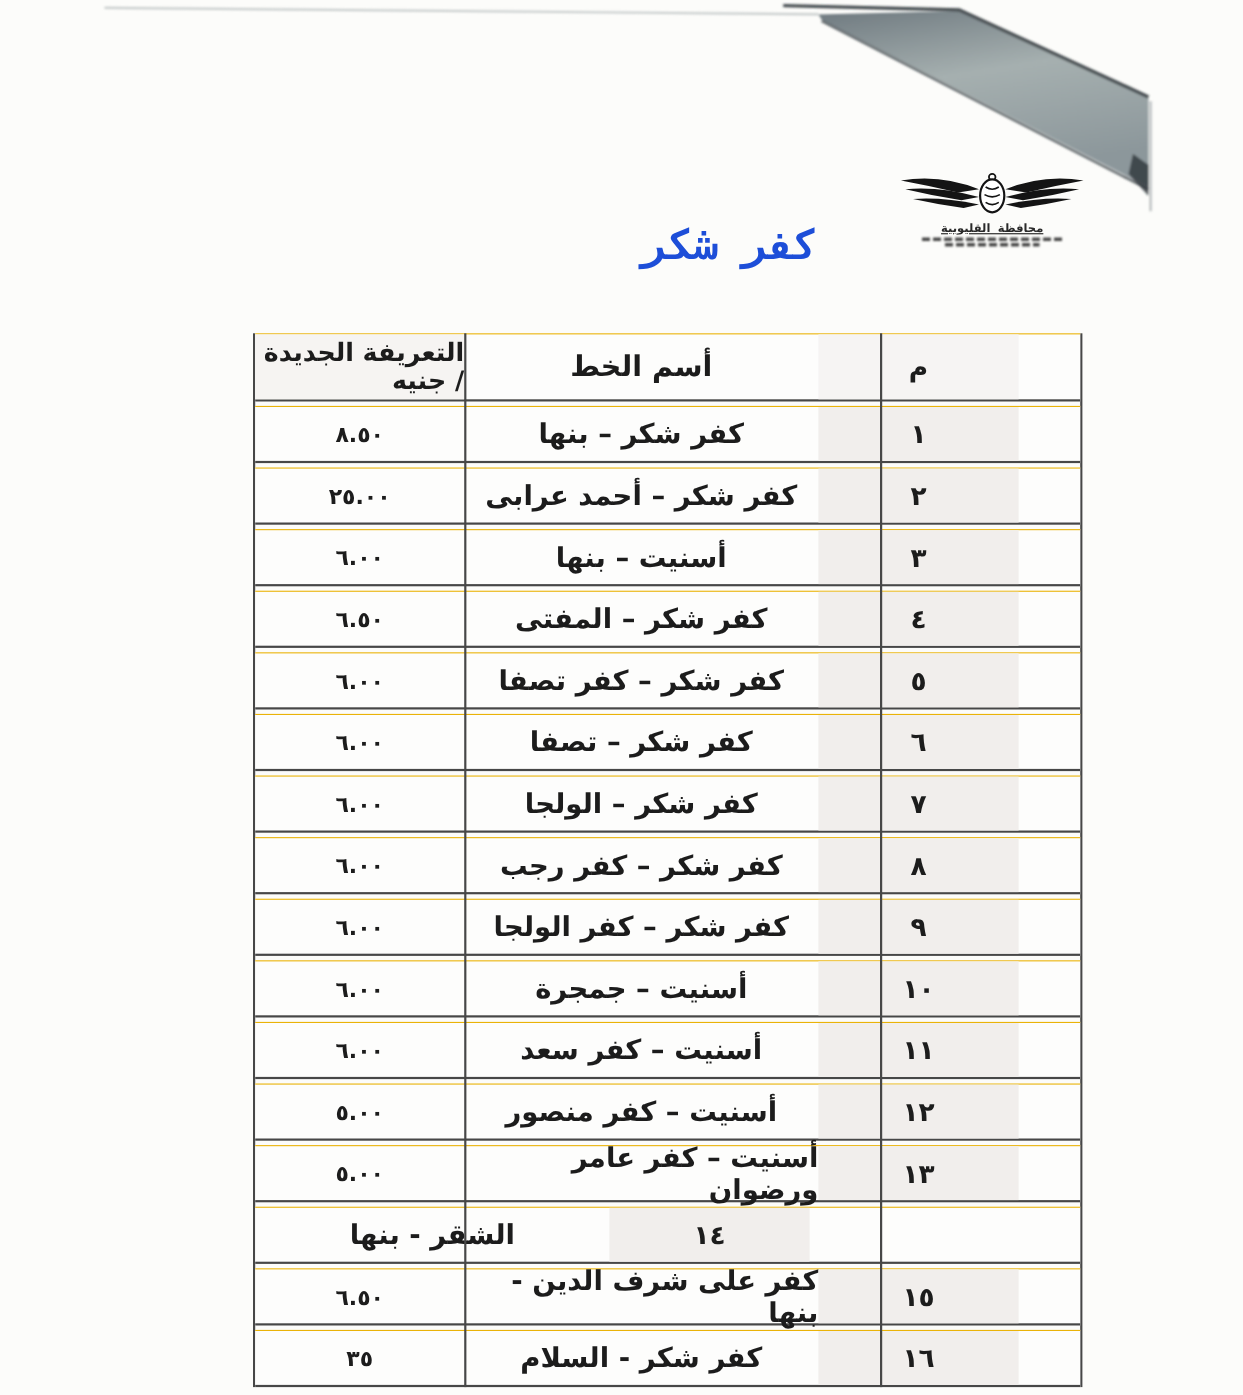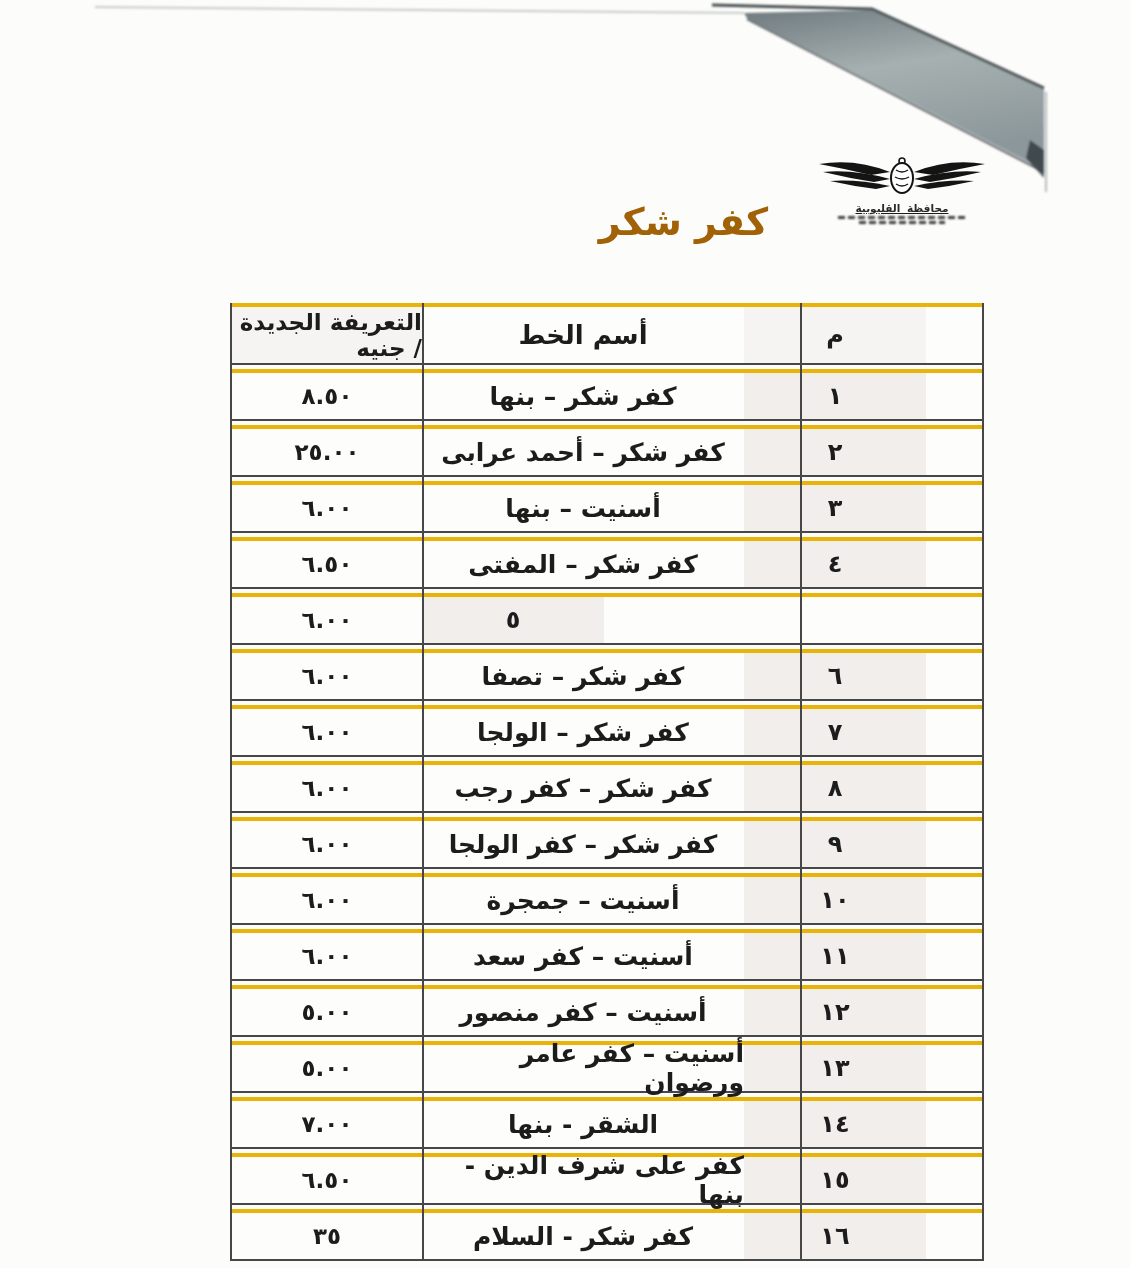--- a/index.html
+++ b/index.html
@@ -33,55 +33,56 @@
   }
   .logo-fineprint{width:128px;margin:2px auto 0;filter:blur(.8px);}
   .logo-fineprint i{
     display:block;height:3px;margin:2px 0;
     background:repeating-linear-gradient(90deg,#3d3d3d 0 7px,transparent 7px 10px);
   }
   .logo-fineprint i:last-child{width:86px;margin-left:auto;margin-right:auto;height:2.5px;}
 
   
   .title{
-    position:absolute;left:576px;top:200px;width:215px;margin:0;
+    position:absolute;left:556px;top:200px;width:215px;margin:0;
     direction:rtl;text-align:center;
-    font-size:38px;font-weight:bold;color:#a16207;
+    font-size:38px;font-weight:bold;color:#1d4ed8;
     letter-spacing:0;
     filter:blur(.2px);
+    font-family:Liberation Mono, monospace;
   }
 
   
   .fare-table{
     position:absolute;left:230px;top:303px;width:754px;height:958px;
     border-left:2px solid #474747;
     border-right:2px solid #474747;
     box-sizing:border-box;
     filter:blur(.15px);
   }
   .vline{position:absolute;top:0;bottom:0;width:2px;background:#474747;z-index:3;}
   .vline-1{left:190px;}
   .vline-2{left:568px;}
 
   .row{
     display:flex;flex-direction:row;
     box-sizing:border-box;
     height:52px;margin-bottom:4px;
-    border-top:4px solid #eab308;
+    border-top:1px solid #eab308;
     border-bottom:2px solid #474747;
     background:#fdfdfc;
   }
   .row.header{height:62px;}
   .row:last-child{margin-bottom:0;}
   .cell{
     display:flex;align-items:center;justify-content:center;
     direction:rtl;box-sizing:border-box;
     font-weight:bold;
   }
-  .c-tariff{width:190px;font-size:23px;letter-spacing:1px;}
+  .c-tariff{width:190px;font-size:20px;letter-spacing:1px;}
   .c-name{width:322px;font-size:25px;}
   .c-index{width:182px;font-size:24px;background:#f1eeec;}
   .row.header .c-index{background:#f6f4f3;}
   .row.header .c-tariff{font-size:23px;background:#f6f4f2;}
   .row.header .c-name{font-size:26px;}
 </style>
 </head>
 <body>
 
 <div class="page">
@@ -163,20 +164,21 @@
   </div>
 
   <div class="row">
     <div class="cell c-tariff">٦.٥٠</div>
     <div class="cell c-name">كفر شكر – المفتى</div>
     <div class="cell c-index">٤</div>
   </div>
 
   <div class="row">
     <div class="cell c-tariff">٦.٠٠</div>
+    <div class="cell c-name">كفر شكر – كفر تصفا</div>
     <div class="cell c-index">٥</div>
   </div>
 
   <div class="row">
     <div class="cell c-tariff">٦.٠٠</div>
     <div class="cell c-name">كفر شكر – تصفا</div>
     <div class="cell c-index">٦</div>
   </div>
 
   <div class="row">
@@ -215,21 +217,20 @@
     <div class="cell c-index">١٢</div>
   </div>
 
   <div class="row">
     <div class="cell c-tariff">٥.٠٠</div>
     <div class="cell c-name">أسنيت – كفر عامر ورضوان</div>
     <div class="cell c-index">١٣</div>
   </div>
 
   <div class="row">
-    <div class="cell c-tariff">٧.٠٠</div>
     <div class="cell c-name">الشقر - بنها</div>
     <div class="cell c-index">١٤</div>
   </div>
 
   <div class="row">
     <div class="cell c-tariff">٦.٥٠</div>
     <div class="cell c-name">كفر على شرف الدين - بنها</div>
     <div class="cell c-index">١٥</div>
   </div>
 

